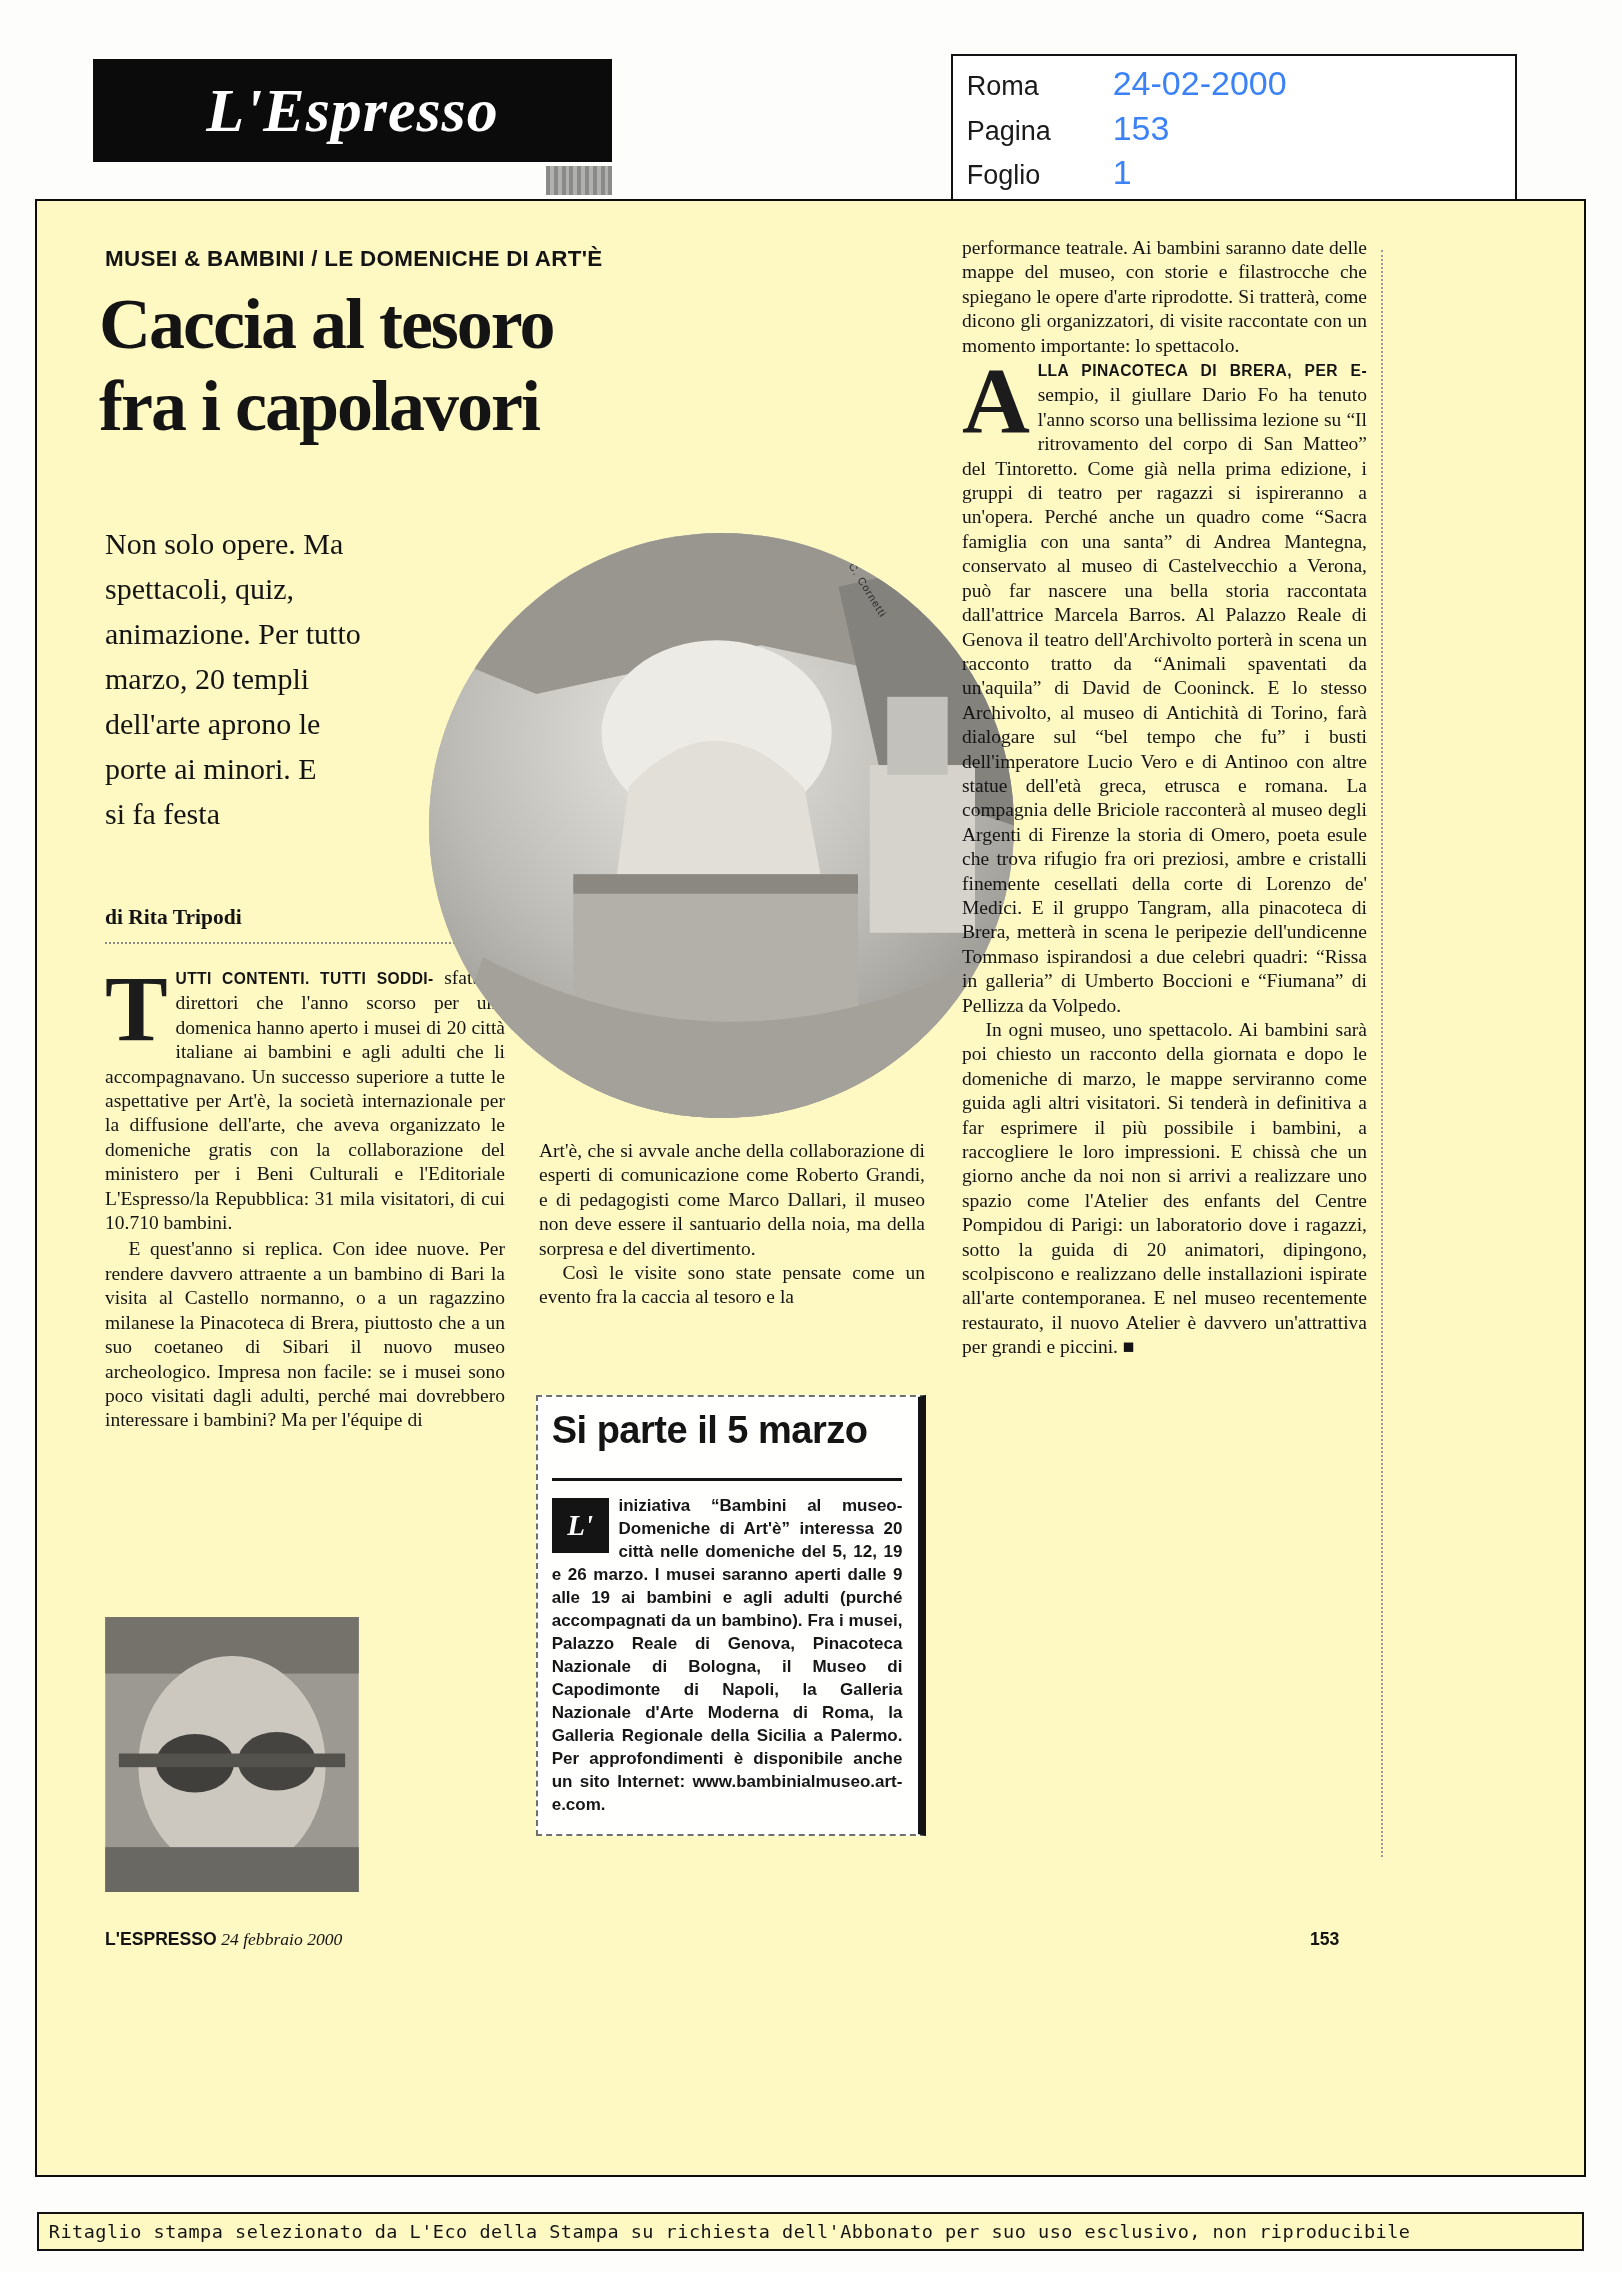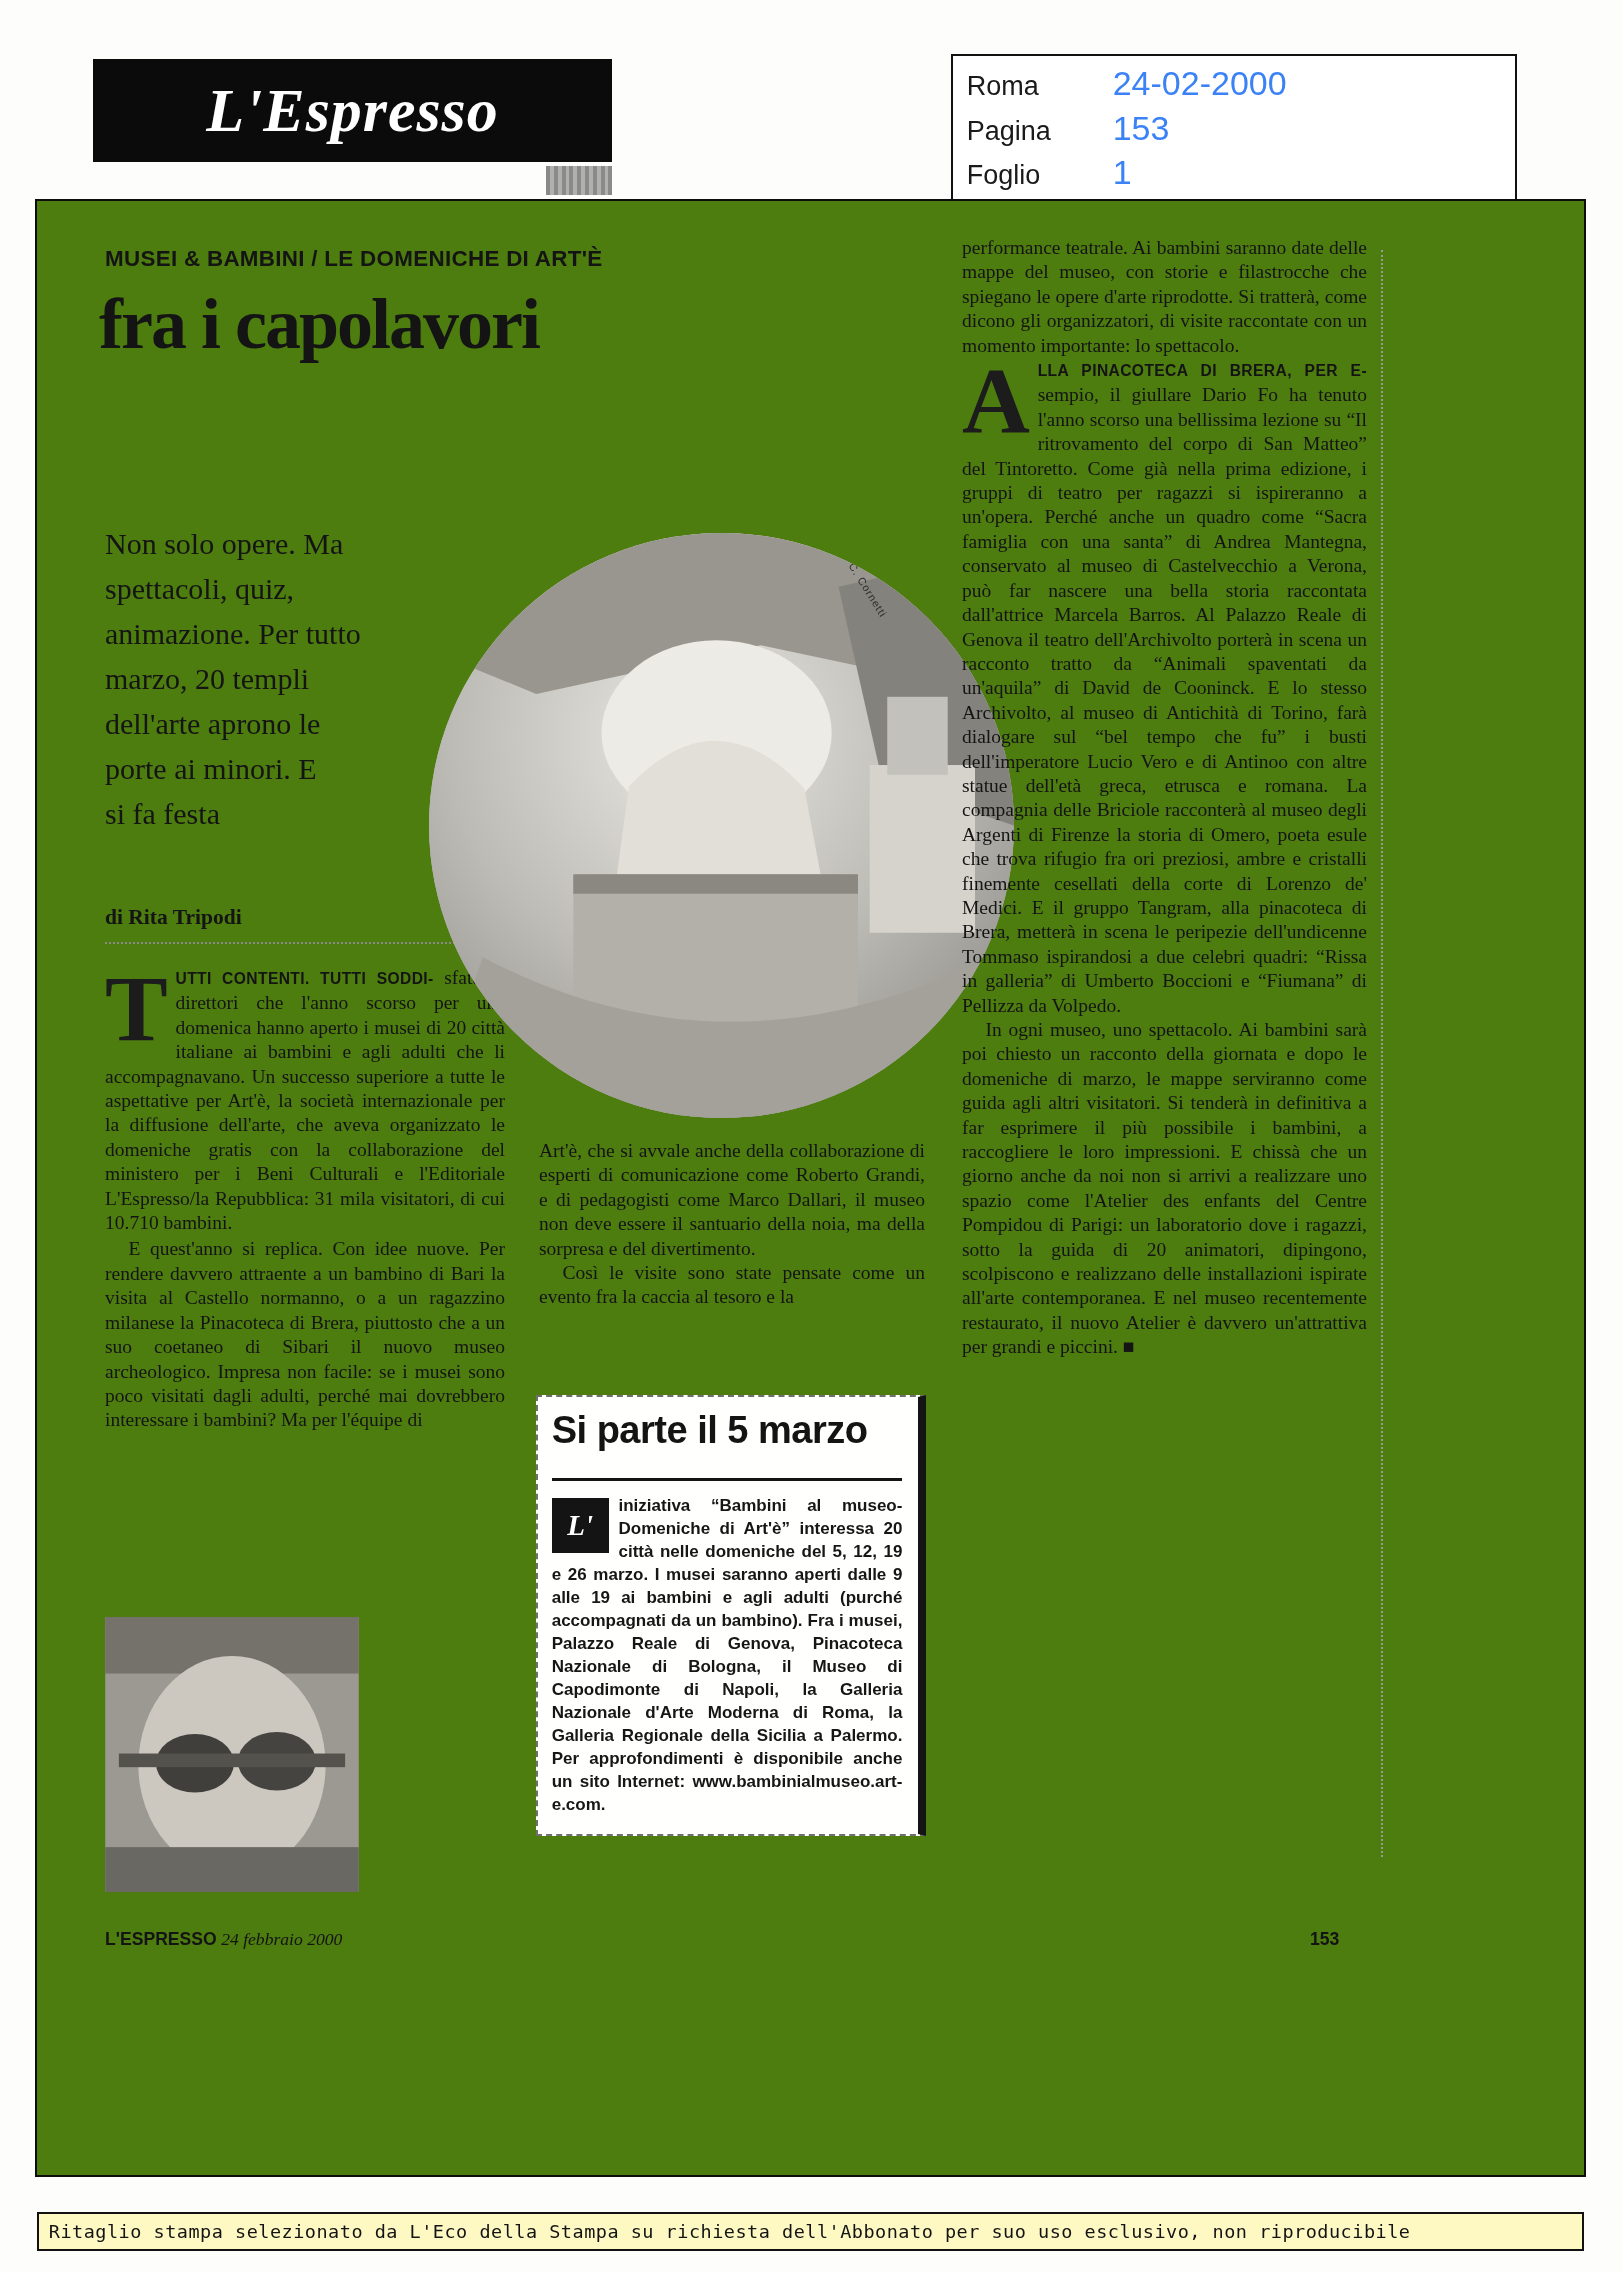--- a/index.html
+++ b/index.html
@@ -31,21 +31,21 @@
   .meta-label {
     width:146px; font-family:"Liberation Sans",sans-serif; font-size:27px; color:#1a1a1a;
   }
   .meta-value {
     font-family:Liberation Sans, sans-serif; font-size:34px; color:#3b82f6;
   }
 
   
   .frame {
     position:absolute; left:35px; top:199px; width:1551px; height:1978px;
-    border:2.9px solid #0d0d0d; background:#4d7c0f; box-sizing:border-box;
+    border:2.9px solid #0d0d0d; background:#fef9c3; box-sizing:border-box;
   }
   .kicker {
     position:absolute; left:68px; top:45px; width:585px;
     font-family:"Liberation Sans",sans-serif; font-weight:bold; font-size:22.4px; letter-spacing:0.3px;
   }
   .title { position:absolute; left:62px; top:82px; margin:0; font-weight:bold; }
   .title-line { display:block; font-size:72px; line-height:82px; letter-spacing:-2px; }
   .standfirst { position:absolute; left:68px; top:320px; width:332px; }
   .standfirst-line { font-size:30px; line-height:45px; }
   .byline { position:absolute; left:68px; top:704px; font-size:21.5px; font-weight:bold; }
@@ -147,20 +147,21 @@
       <span class="meta-label">Foglio</span>
       <span class="meta-value">1</span>
     </div>
   </div>
 
   <div class="frame">
 
     <div class="kicker">MUSEI &amp; BAMBINI / LE DOMENICHE DI ART'È</div>
 
     <h1 class="title">
+      <span class="title-line">Caccia al tesoro</span>
       <span class="title-line">fra i capolavori</span>
     </h1>
 
     <div class="standfirst">
       <div class="standfirst-line">Non solo opere. Ma</div>
       <div class="standfirst-line">spettacoli, quiz,</div>
       <div class="standfirst-line">animazione. Per tutto</div>
       <div class="standfirst-line">marzo, 20 templi</div>
       <div class="standfirst-line">dell'arte aprono le</div>
       <div class="standfirst-line">porte ai minori. E</div>

